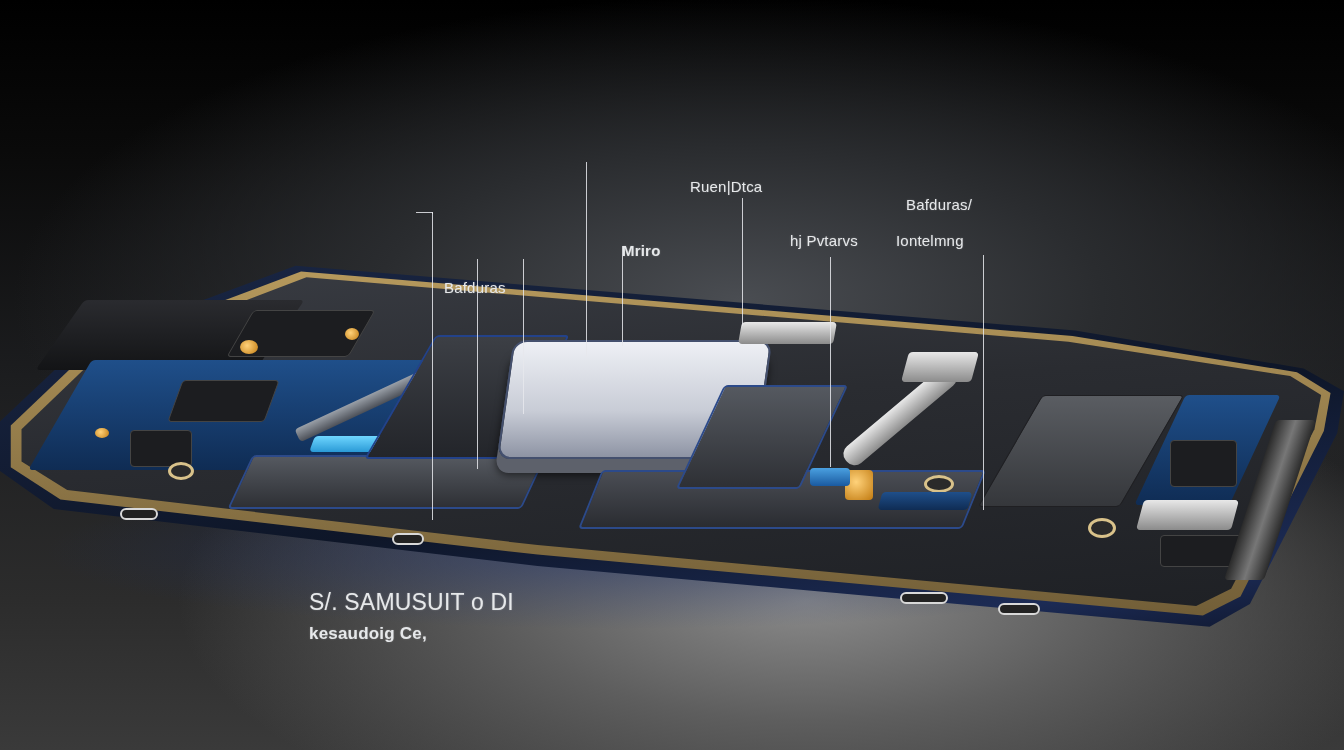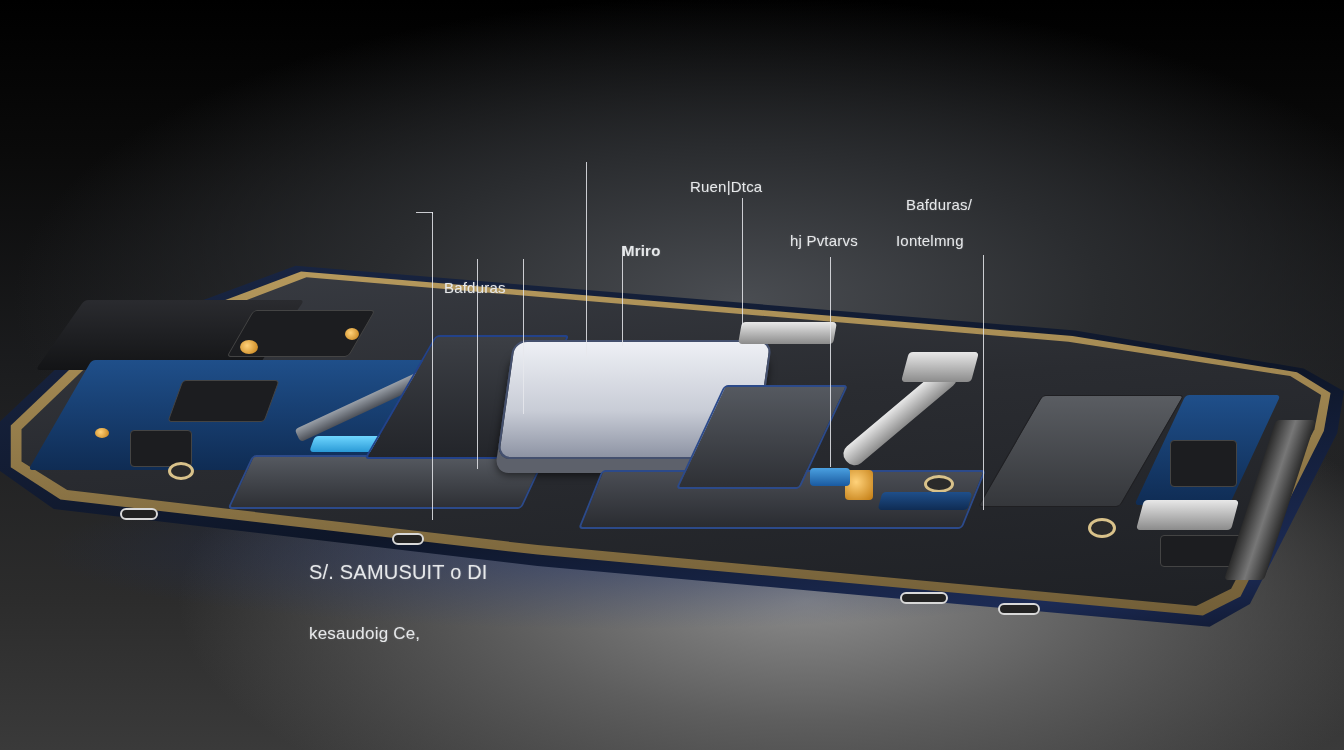--- a/index.html
+++ b/index.html
@@ -103,15 +103,15 @@
   <div class="leader" style="left:830px;top:257px;height:210px;"></div>
   <div class="leader" style="left:983px;top:255px;height:255px;"></div>
 
   <div class="label" style="left:690px;top:178px;">Ruen|Dtca</div>
   <div class="label" style="left:906px;top:196px;">Bafduras/</div>
   <div class="label" style="left:444px;top:247px;margin-top:32px;">Bafduras</div>
   <div class="label" style="left:622px;top:242px;font-weight:bold;">Mriro</div>
   <div class="label" style="left:790px;top:232px;">hj Pvtarvs</div>
   <div class="label" style="left:896px;top:232px;">Iontelmng</div>
 
-  <div class="label" style="left:309px;top:561px;font-size:20px;">S/. SAMUSUIT  o DI</div>
-  <div class="label" style="left:309px;top:624px;font-size:17px;">kesaudoig Ce,</div>
+  <div class="label" style="left:309px;top:589px;font-size:23px;">S/. SAMUSUIT  o DI</div>
+  <div class="label" style="left:309px;top:624px;font-size:17px;font-weight:bold;">kesaudoig Ce,</div>
 </div>
 
 </body></html>

